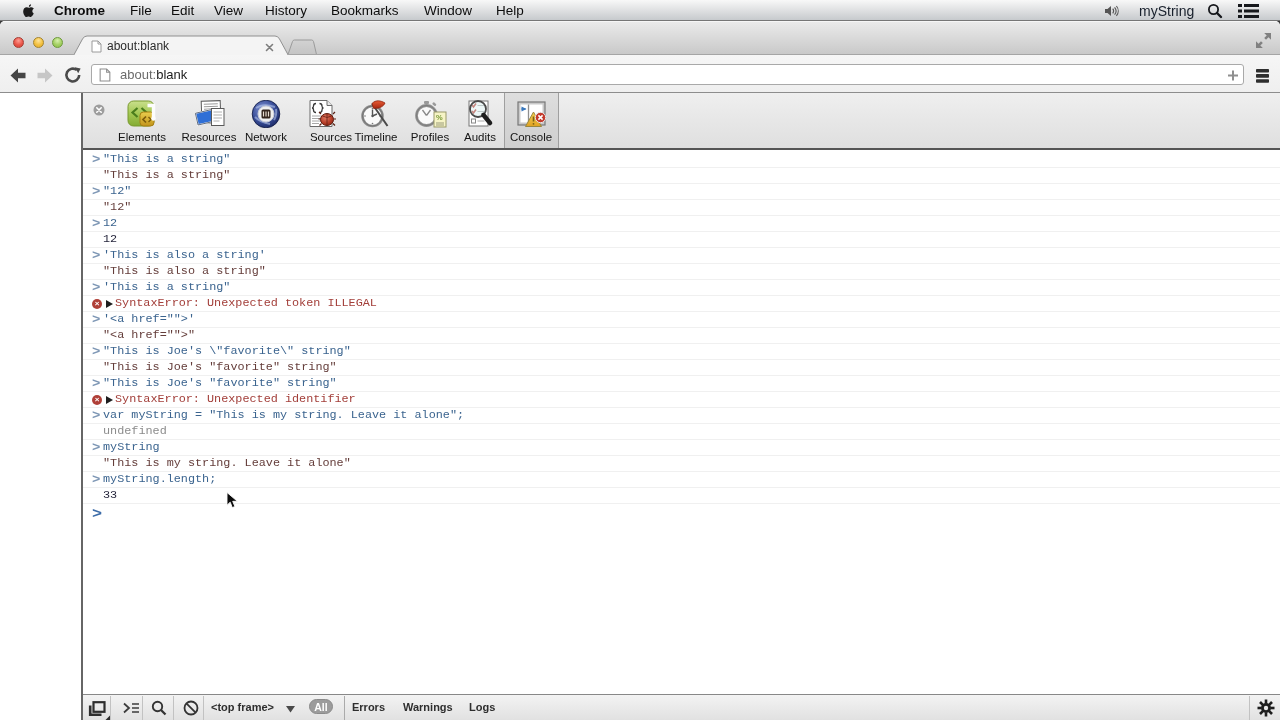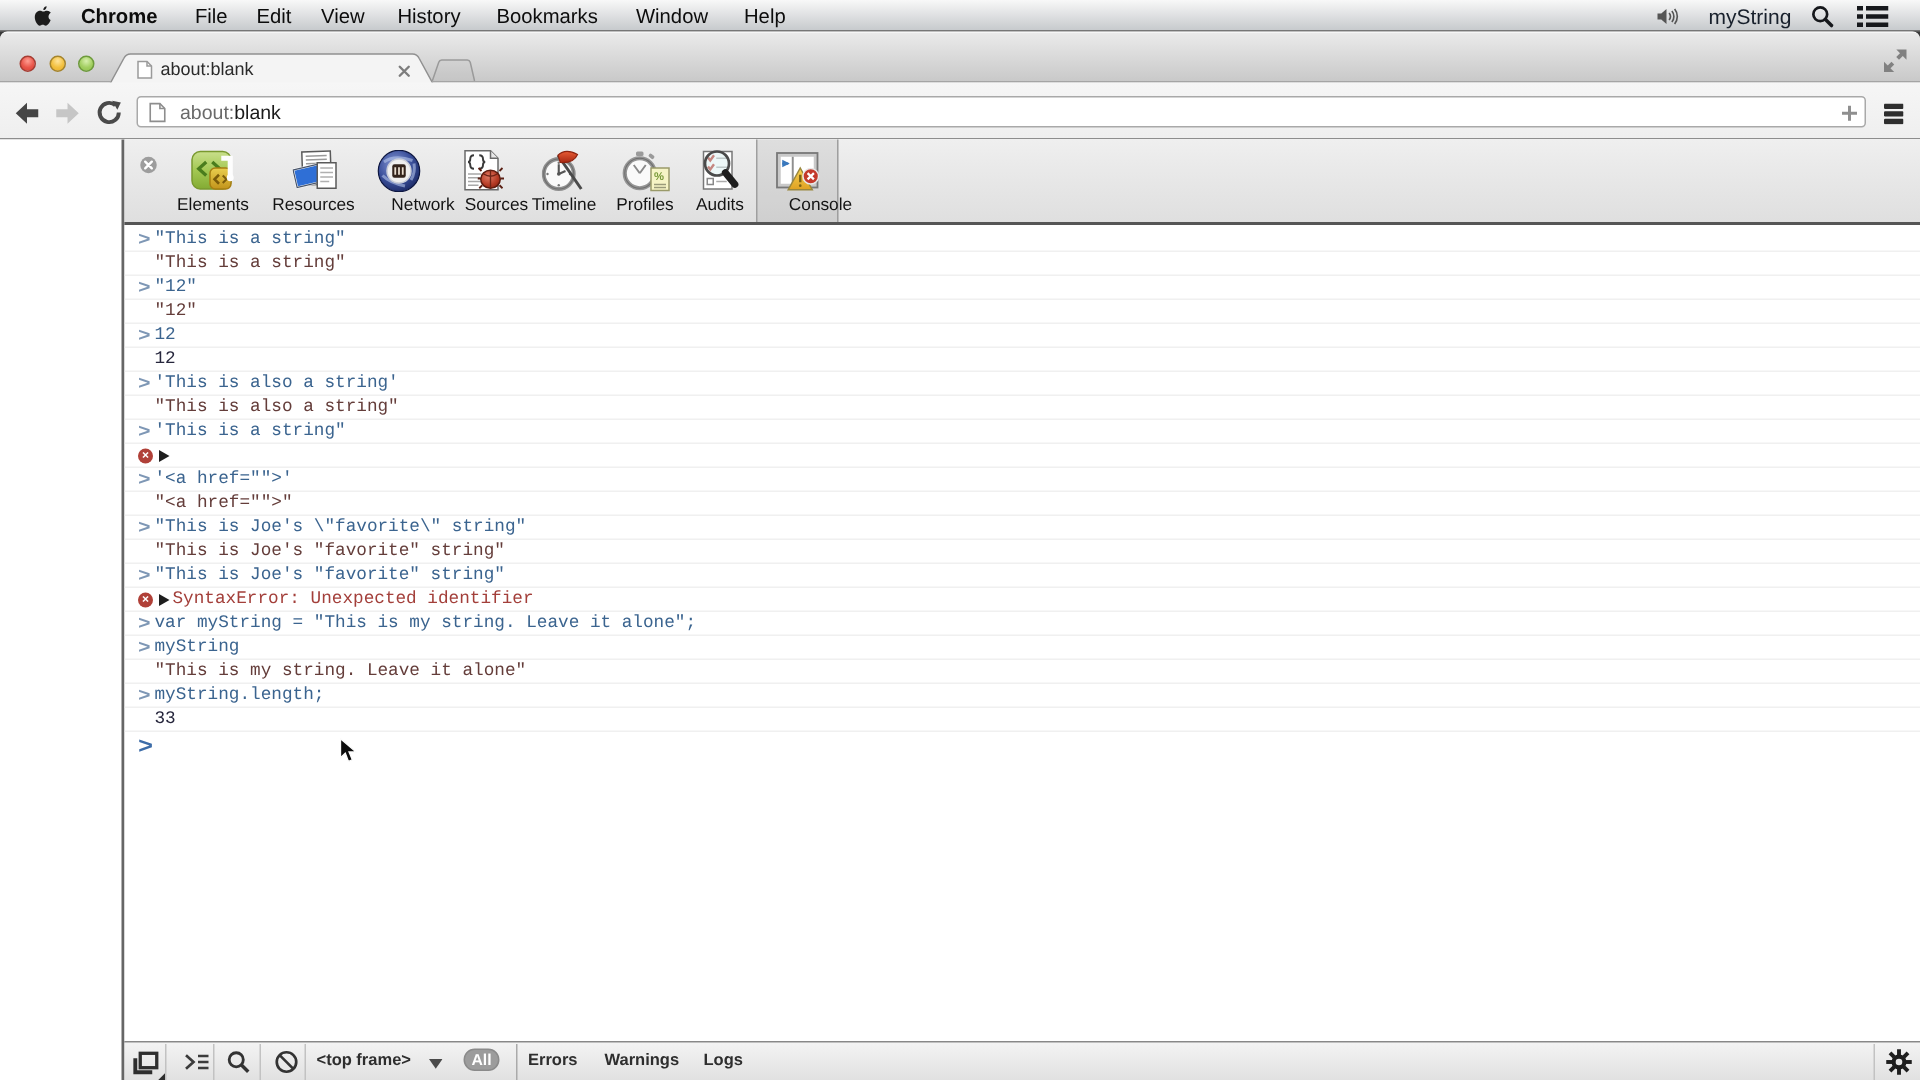--- a/index.html
+++ b/index.html
@@ -311,46 +311,47 @@
                 </linearGradient>
               </defs>
             <path d="M16.5 12 L24.5 26.5 L8.5 26.5 Z" fill="url(#gW)" stroke="#99873e" stroke-width="1"></path>
             <path d="M16.5 16.5 v5" stroke="#7a6215" stroke-width="1.6"></path>
             <circle cx="16.5" cy="23.8" r="0.9" fill="#7a6215"></circle>
             <circle cx="23.5" cy="17.5" r="5.2" fill="#c43a2c" stroke="#e8e8e8" stroke-width="1"></circle>
             <path d="M21.4 15.4 L25.6 19.6 M25.6 15.4 L21.4 19.6" stroke="#fff" stroke-width="1.5"></path>
           </svg>
           <div class="dtlabel" style="left:19px">Elements</div>
           <div class="dtlabel" style="left:86px">Resources</div>
-          <div class="dtlabel" style="left:159px">Network</div>
+          <div class="dtlabel" style="left:143px">Network</div>
           <div class="dtlabel" style="left:208px">Sources</div>
           <div class="dtlabel" style="left:253px">Timeline</div>
           <div class="dtlabel" style="left:307px">Profiles</div>
           <div class="dtlabel" style="left:357px">Audits</div>
-          <div class="dtlabel" style="left:424px">Console</div>
+          <div class="dtlabel" style="left:408px">Console</div>
         </div>
 
         <div id="console">
           <div class="crow"><span class="chev">&gt;</span><span class="in">"This is a string"</span></div>
           <div class="crow"><span class="res">"This is a string"</span></div>
           <div class="crow"><span class="chev">&gt;</span><span class="in">"12"</span></div>
           <div class="crow"><span class="res">"12"</span></div>
           <div class="crow"><span class="chev">&gt;</span><span class="in">12</span></div>
           <div class="crow"><span class="num">12</span></div>
           <div class="crow"><span class="chev">&gt;</span><span class="in">'This is also a string'</span></div>
           <div class="crow"><span class="res">"This is also a string"</span></div>
           <div class="crow"><span class="chev">&gt;</span><span class="in">'This is a string"</span></div>
-          <div class="crow"><span class="eicon">×</span><span class="etri"></span></div>
+          <div class="crow"><span class="eicon">×</span><span class="etri"></span><span class="err errtext">SyntaxError: Unexpected token ILLEGAL</span></div>
           <div class="crow"><span class="chev">&gt;</span><span class="in">'&lt;a href=""&gt;'</span></div>
           <div class="crow"><span class="res">"&lt;a href=""&gt;"</span></div>
           <div class="crow"><span class="chev">&gt;</span><span class="in">"This is Joe's \"favorite\" string"</span></div>
           <div class="crow"><span class="res">"This is Joe's "favorite" string"</span></div>
           <div class="crow"><span class="chev">&gt;</span><span class="in">"This is Joe's "favorite" string"</span></div>
           <div class="crow"><span class="eicon">×</span><span class="etri"></span><span class="err errtext">SyntaxError: Unexpected identifier</span></div>
           <div class="crow"><span class="chev">&gt;</span><span class="in">var myString = "This is my string. Leave it alone";</span></div>
+          <div class="crow"><span class="und">undefined</span></div>
           <div class="crow"><span class="chev">&gt;</span><span class="in">myString</span></div>
           <div class="crow"><span class="res">"This is my string. Leave it alone"</span></div>
           <div class="crow"><span class="chev">&gt;</span><span class="in">myString.length;</span></div>
           <div class="crow"><span class="num">33</span></div>
           <div class="crow" style="border-bottom:none"><span class="chev2">&gt;</span></div>
         </div>
 
         <div id="statusbar">
 
           <svg style="position:absolute;left:5px;top:4px" width="24" height="22" viewBox="0 0 24 22">

